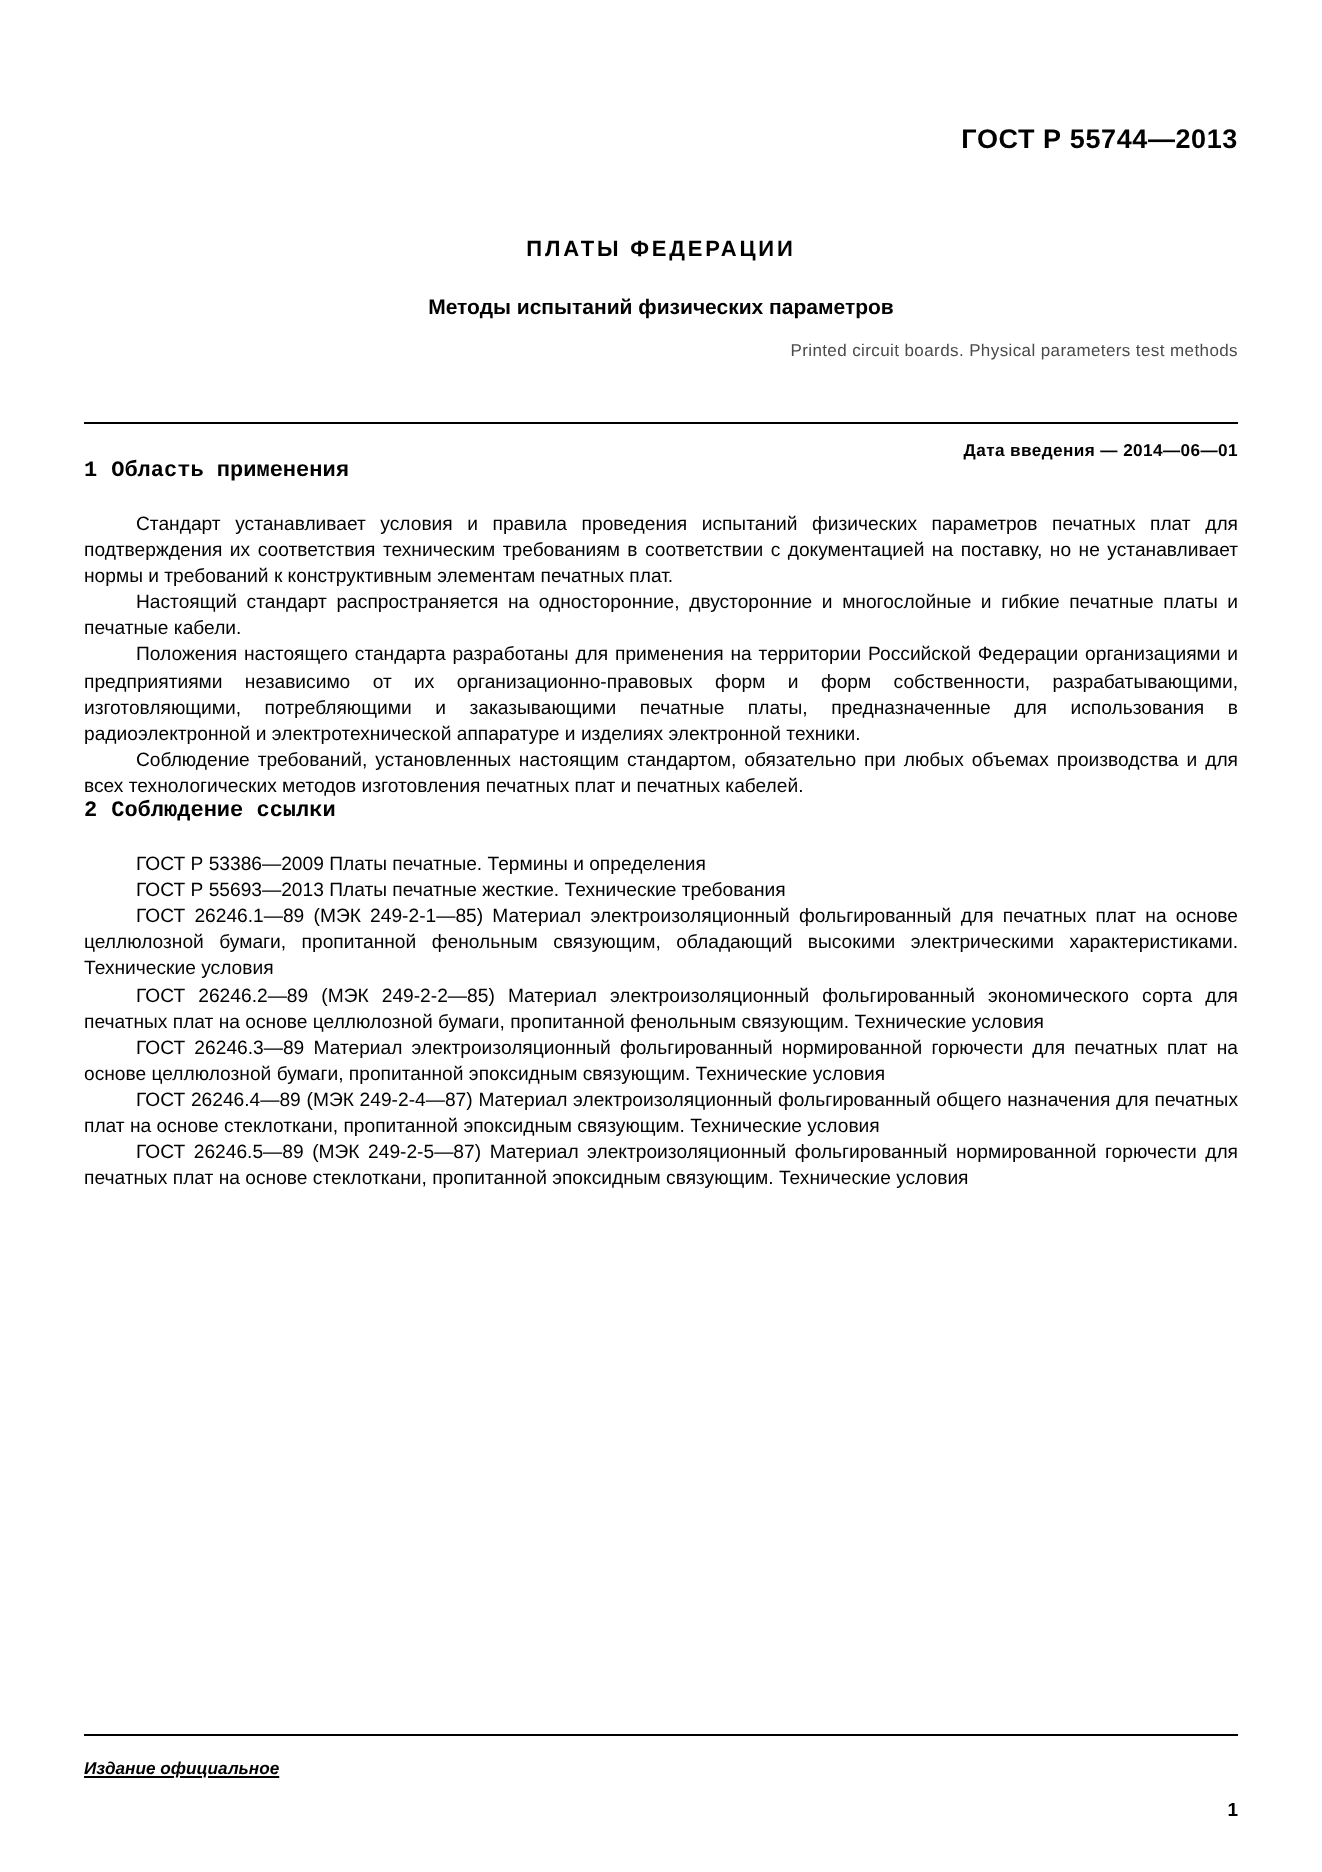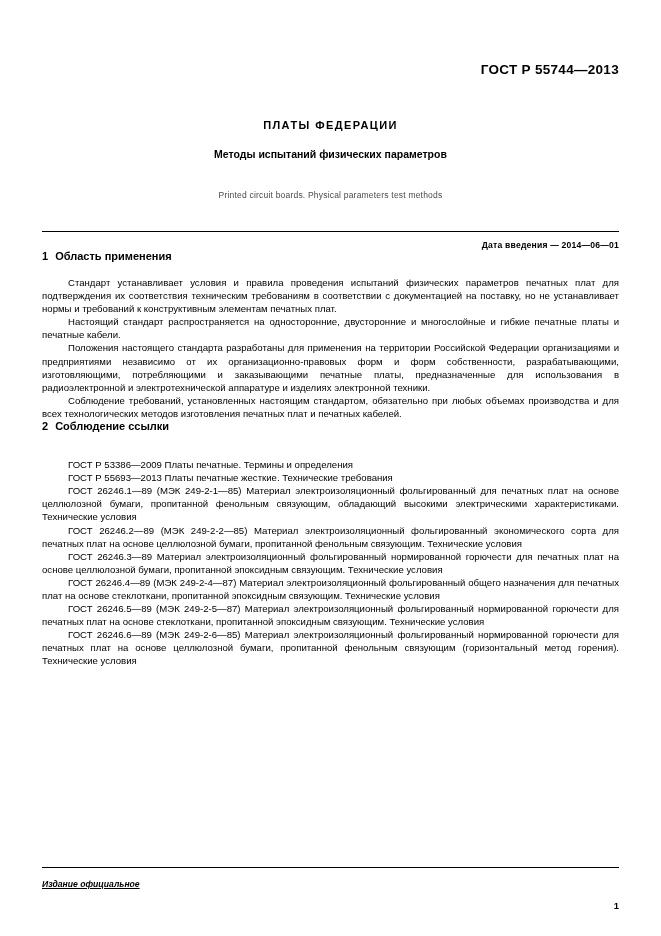--- a/index.html
+++ b/index.html
@@ -56,24 +56,25 @@
     font-size: 11px;
     font-weight: bold;
     letter-spacing: 1.4px;
   }
   .title-sub {
     margin-top: 17px;
     font-size: 10.5px;
     font-weight: bold;
   }
   .title-en {
-    margin-top: 30px;
+    margin-top: 10px;
     font-size: 8.5px;
     color: #4a4a4a;
     letter-spacing: 0.2px;
+    text-align: right;
   }
 
   .rule {
     margin-top: 31px;
     border: 0;
     border-top: 1px solid #000;
     height: 0;
   }
 
   .intro-date {
@@ -82,37 +83,38 @@
     font-weight: bold;
     letter-spacing: 0.2px;
   }
 
   
   h2.section-head {
     font-size: 11px;
     font-weight: bold;
     margin: 0;
     padding: 0;
+    font-family: Liberation Mono, monospace;
   }
   .sec1-head { margin-top: 36px; }
   .sec2-head { margin-top: 34px; }
   .sec-num { margin-right: 7px; }
 
   p.para {
     font-size: 9.6px;
     line-height: 13.1px;
     text-align: justify;
     margin: 0;
     text-indent: 26px;
     hyphens: none;
   }
   .sec1-body { margin-top: 14px; }
   .sec1-body p + p { margin-top: 0; }
 
-  .sec2-body { margin-top: 26px; }
+  .sec2-body { margin-top: 14px; }
   .sec2-body p { text-indent: 26px; }
 
   
   .footer-rule {
     position: absolute;
     left: 0;
     bottom: 71px;
     width: 577px;
     border-top: 1px solid #000;
   }
@@ -168,21 +170,20 @@
     </h2>
 
     <div class="sec2-body">
       <p class="para">ГОСТ Р 53386—2009  Платы печатные. Термины и определения</p>
       <p class="para">ГОСТ Р 55693—2013  Платы печатные жесткие. Технические требования</p>
       <p class="para">ГОСТ 26246.1—89 (МЭК 249-2-1—85) Материал электроизоляционный фольгированный для печатных плат на основе целлюлозной бумаги, пропитанной фенольным связующим, обладающий высокими электрическими характеристиками. Технические условия</p>
       <p class="para">ГОСТ 26246.2—89 (МЭК 249-2-2—85)  Материал электроизоляционный фольгированный экономического сорта для печатных плат на основе целлюлозной бумаги, пропитанной фенольным связующим. Технические условия</p>
       <p class="para">ГОСТ 26246.3—89  Материал электроизоляционный фольгированный нормированной горючести для печатных плат на основе целлюлозной бумаги, пропитанной эпоксидным связующим. Технические условия</p>
       <p class="para">ГОСТ 26246.4—89 (МЭК 249-2-4—87)  Материал электроизоляционный фольгированный общего назначения для печатных плат на основе стеклоткани, пропитанной эпоксидным связующим. Технические условия</p>
       <p class="para">ГОСТ 26246.5—89 (МЭК 249-2-5—87)  Материал электроизоляционный фольгированный нормированной горючести для печатных плат на основе стеклоткани, пропитанной эпоксидным связующим. Технические условия</p>
-      <p class="para">ГОСТ 26246.6—89 (МЭК 249-2-6—85)  Материал электроизоляционный фольгированный нормированной горючести для печатных плат на основе целлюлозной бумаги, пропитанной фенольным связующим (горизонтальный метод горения). Технические условия</p>
     </div>
 
     <div class="footer-rule"></div>
     <div class="footer-note">Издание официальное</div>
     <div class="page-number">1</div>
 
   </div>
 </div>
 
 </body></html>

